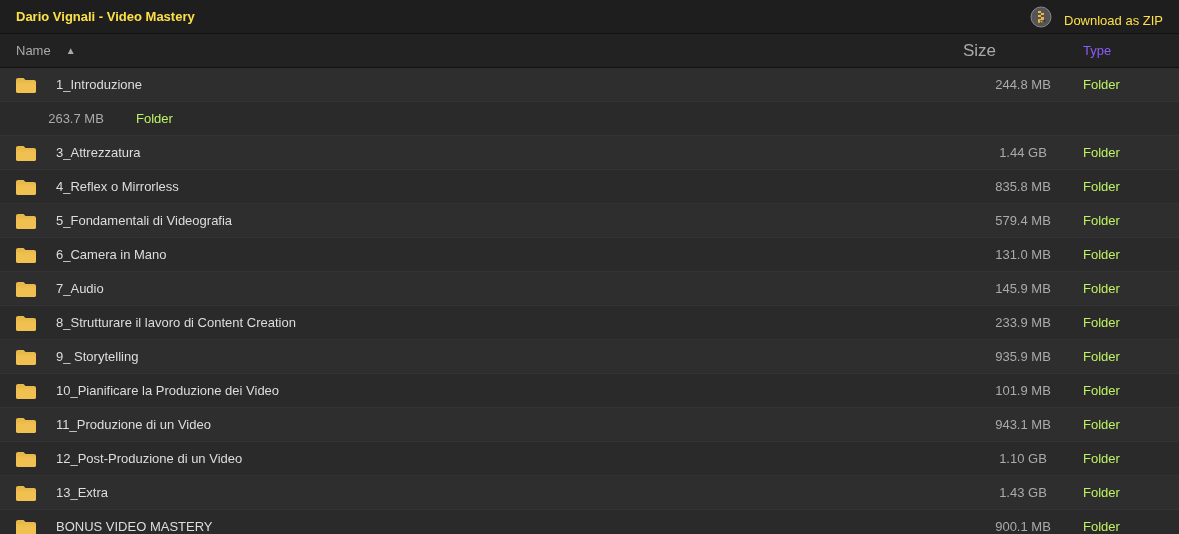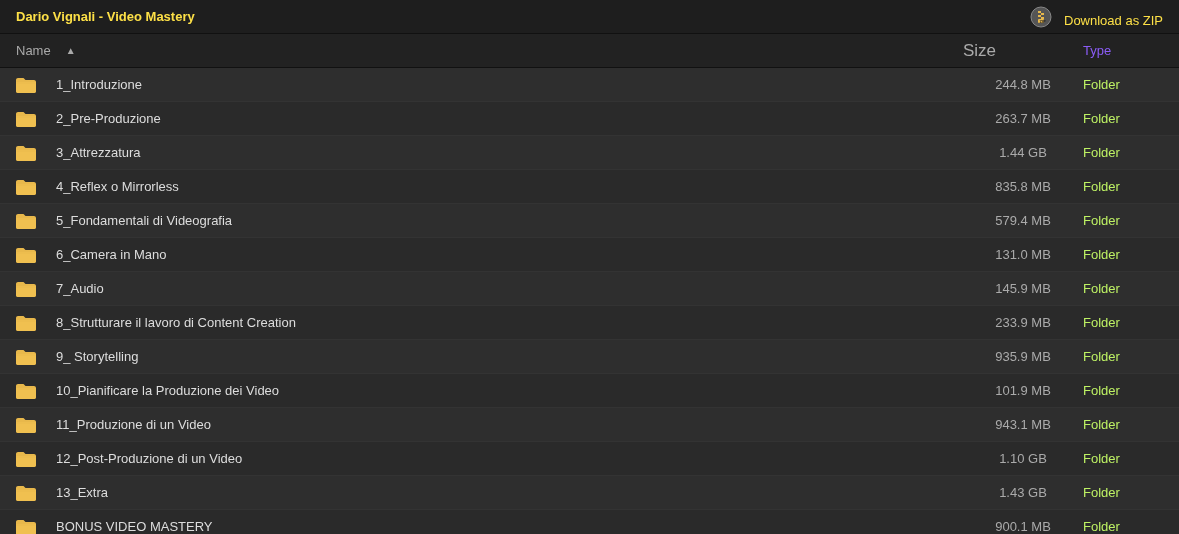--- a/index.html
+++ b/index.html
@@ -173,30 +173,20 @@
           <path d="M0 5H20V14C20 15.1046 19.1046 16 18 16H2C0.895431 16 0 15.1046 0 14V5Z" fill="#f0c050"></path>
           <path d="M0 5H20V7H0V5Z" fill="#e8b84b" opacity="0.4"></path>
         </svg>
       </span>
       <span class="row-name-text">1_Introduzione</span>
     </div>
     <div class="row-size">244.8 MB</div>
     <div class="row-type">Folder</div>
   </div>
     <div class="file-row">
-    <div class="row-name">
-      <span class="folder-icon">
-        <svg viewBox="0 0 20 16" fill="none" xmlns="http://www.w3.org/2000/svg">
-          <path d="M0 3C0 1.89543 0.895431 1 2 1H7.5L9.5 3H18C19.1046 3 20 3.89543 20 5V14C20 15.1046 19.1046 16 18 16H2C0.895431 16 0 15.1046 0 14V3Z" fill="#e8b84b"></path>
-          <path d="M0 5H20V14C20 15.1046 19.1046 16 18 16H2C0.895431 16 0 15.1046 0 14V5Z" fill="#f0c050"></path>
-          <path d="M0 5H20V7H0V5Z" fill="#e8b84b" opacity="0.4"></path>
-        </svg>
-      </span>
-      <span class="row-name-text">2_Pre-Produzione</span>
-    </div>
     <div class="row-size">263.7 MB</div>
     <div class="row-type">Folder</div>
   </div>
     <div class="file-row">
     <div class="row-name">
       <span class="folder-icon">
         <svg viewBox="0 0 20 16" fill="none" xmlns="http://www.w3.org/2000/svg">
           <path d="M0 3C0 1.89543 0.895431 1 2 1H7.5L9.5 3H18C19.1046 3 20 3.89543 20 5V14C20 15.1046 19.1046 16 18 16H2C0.895431 16 0 15.1046 0 14V3Z" fill="#e8b84b"></path>
           <path d="M0 5H20V14C20 15.1046 19.1046 16 18 16H2C0.895431 16 0 15.1046 0 14V5Z" fill="#f0c050"></path>
           <path d="M0 5H20V7H0V5Z" fill="#e8b84b" opacity="0.4"></path>

